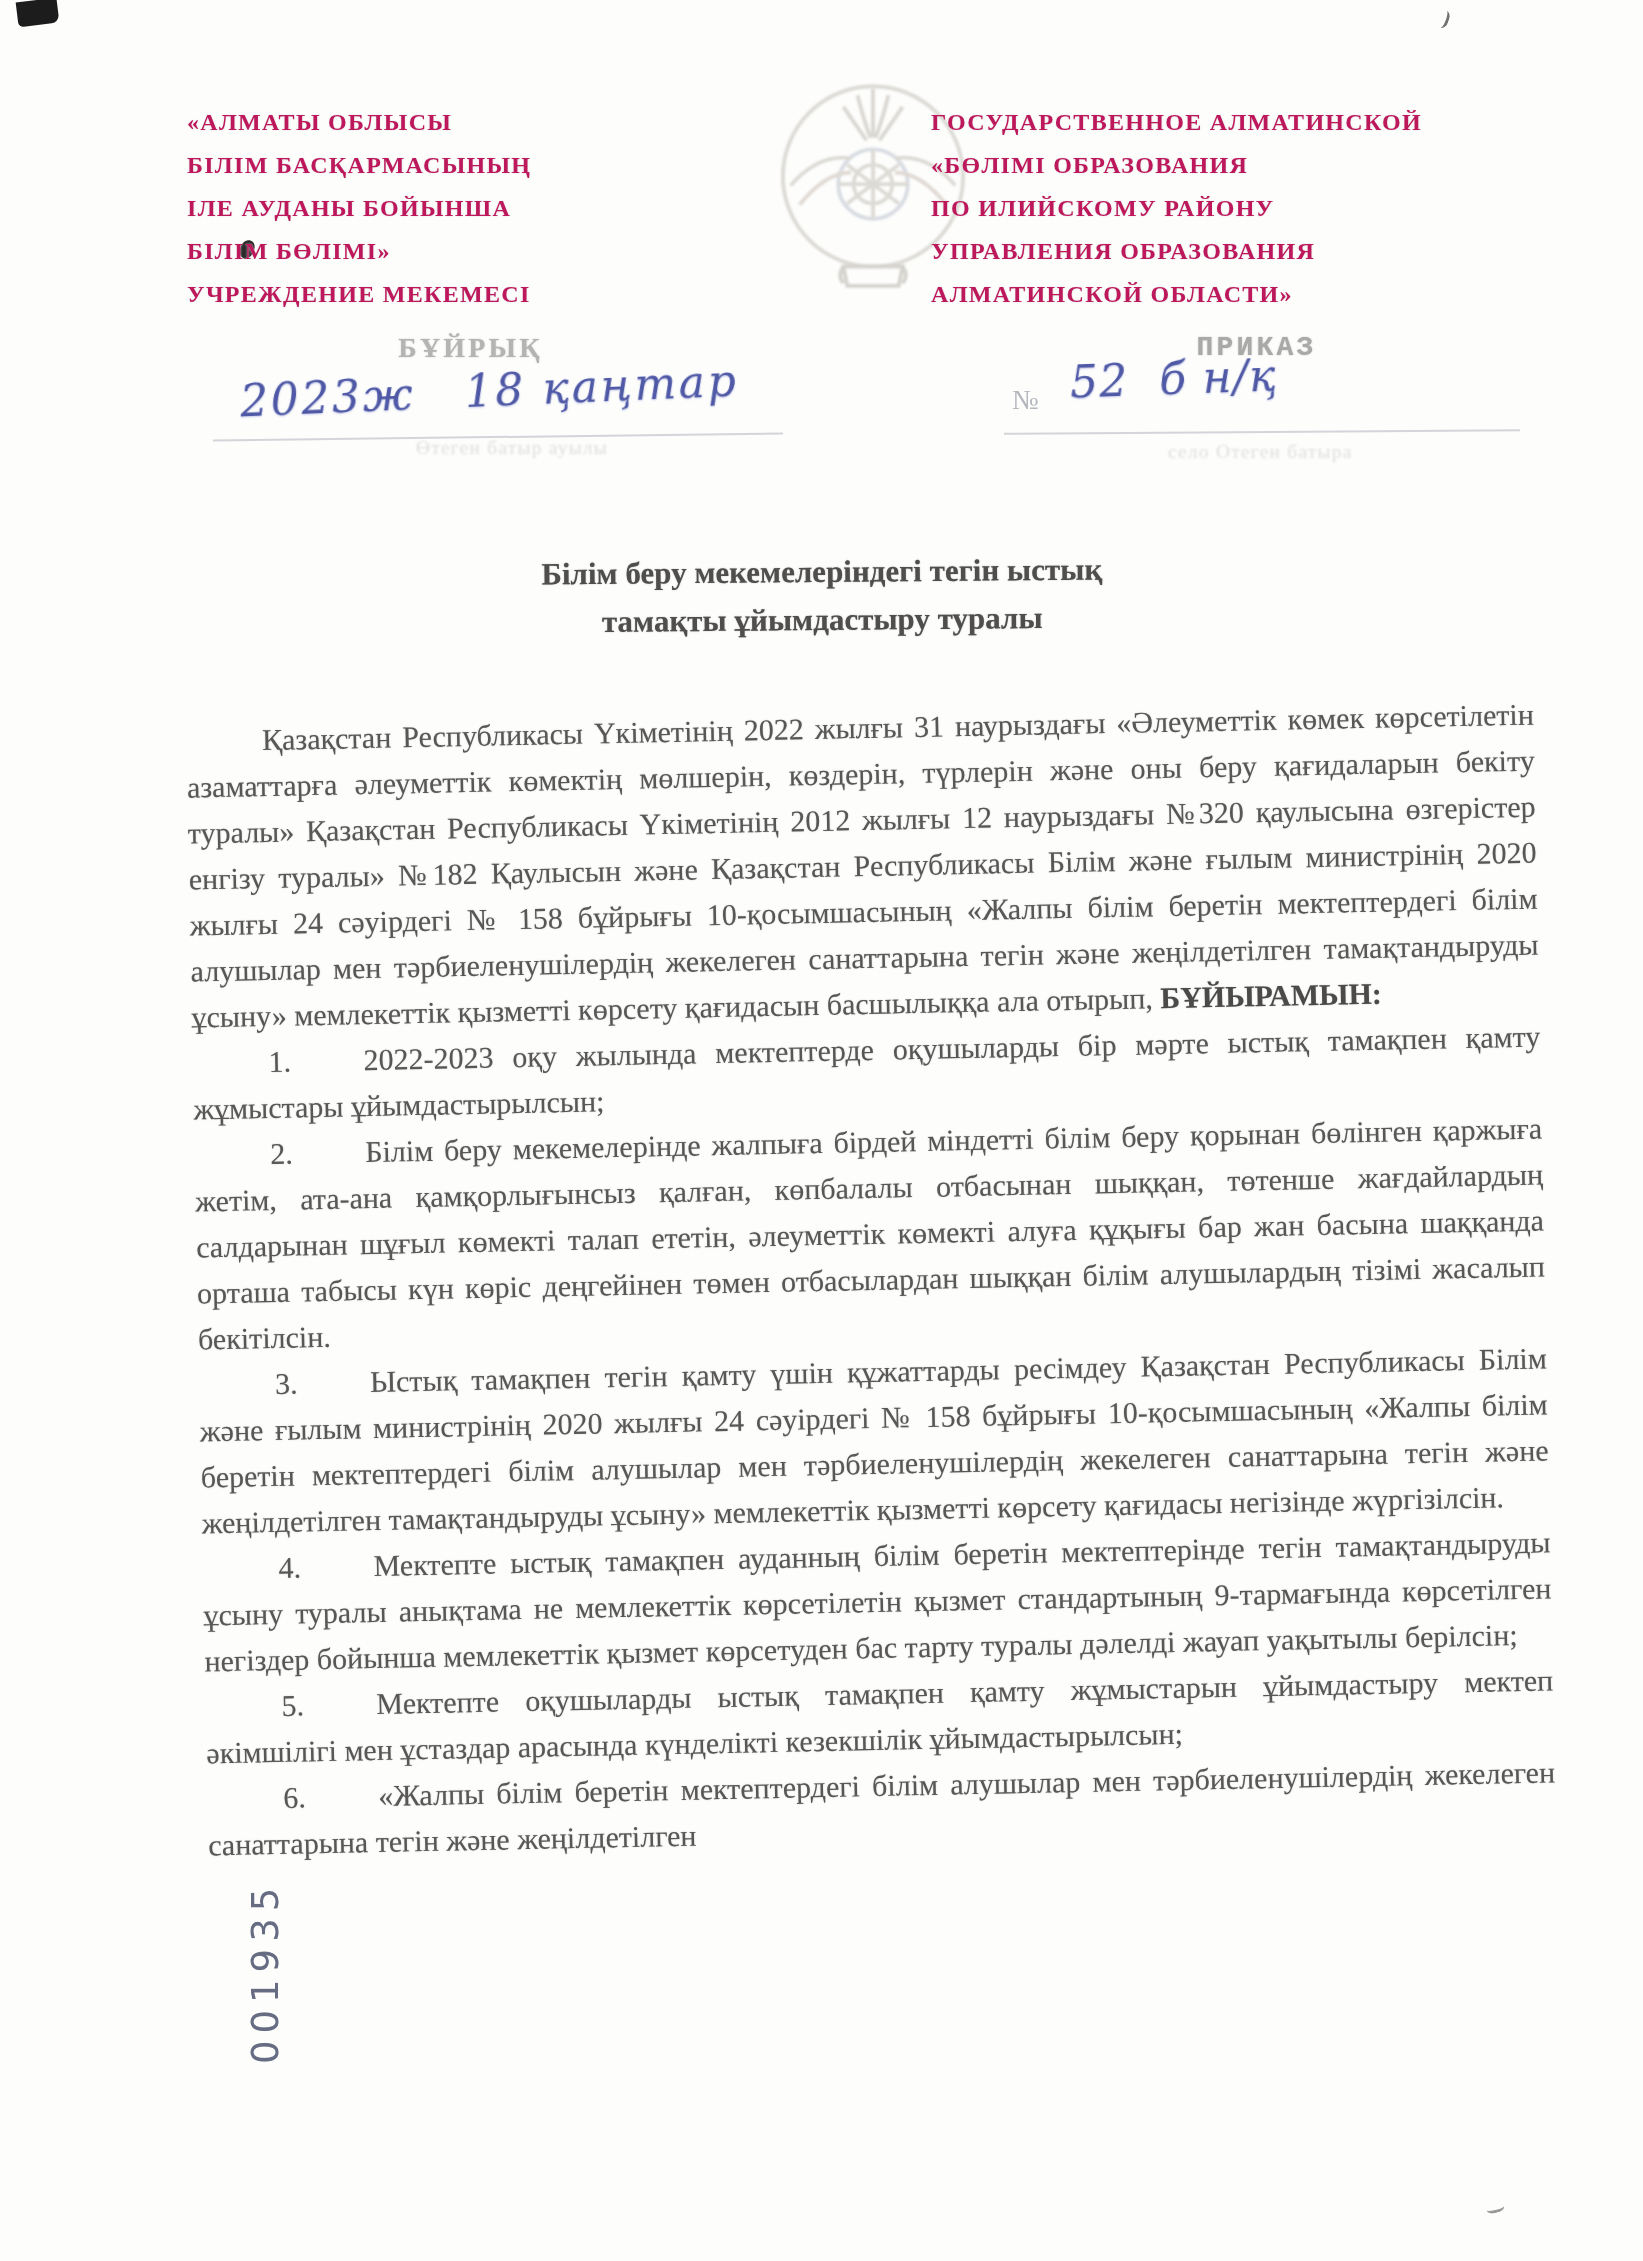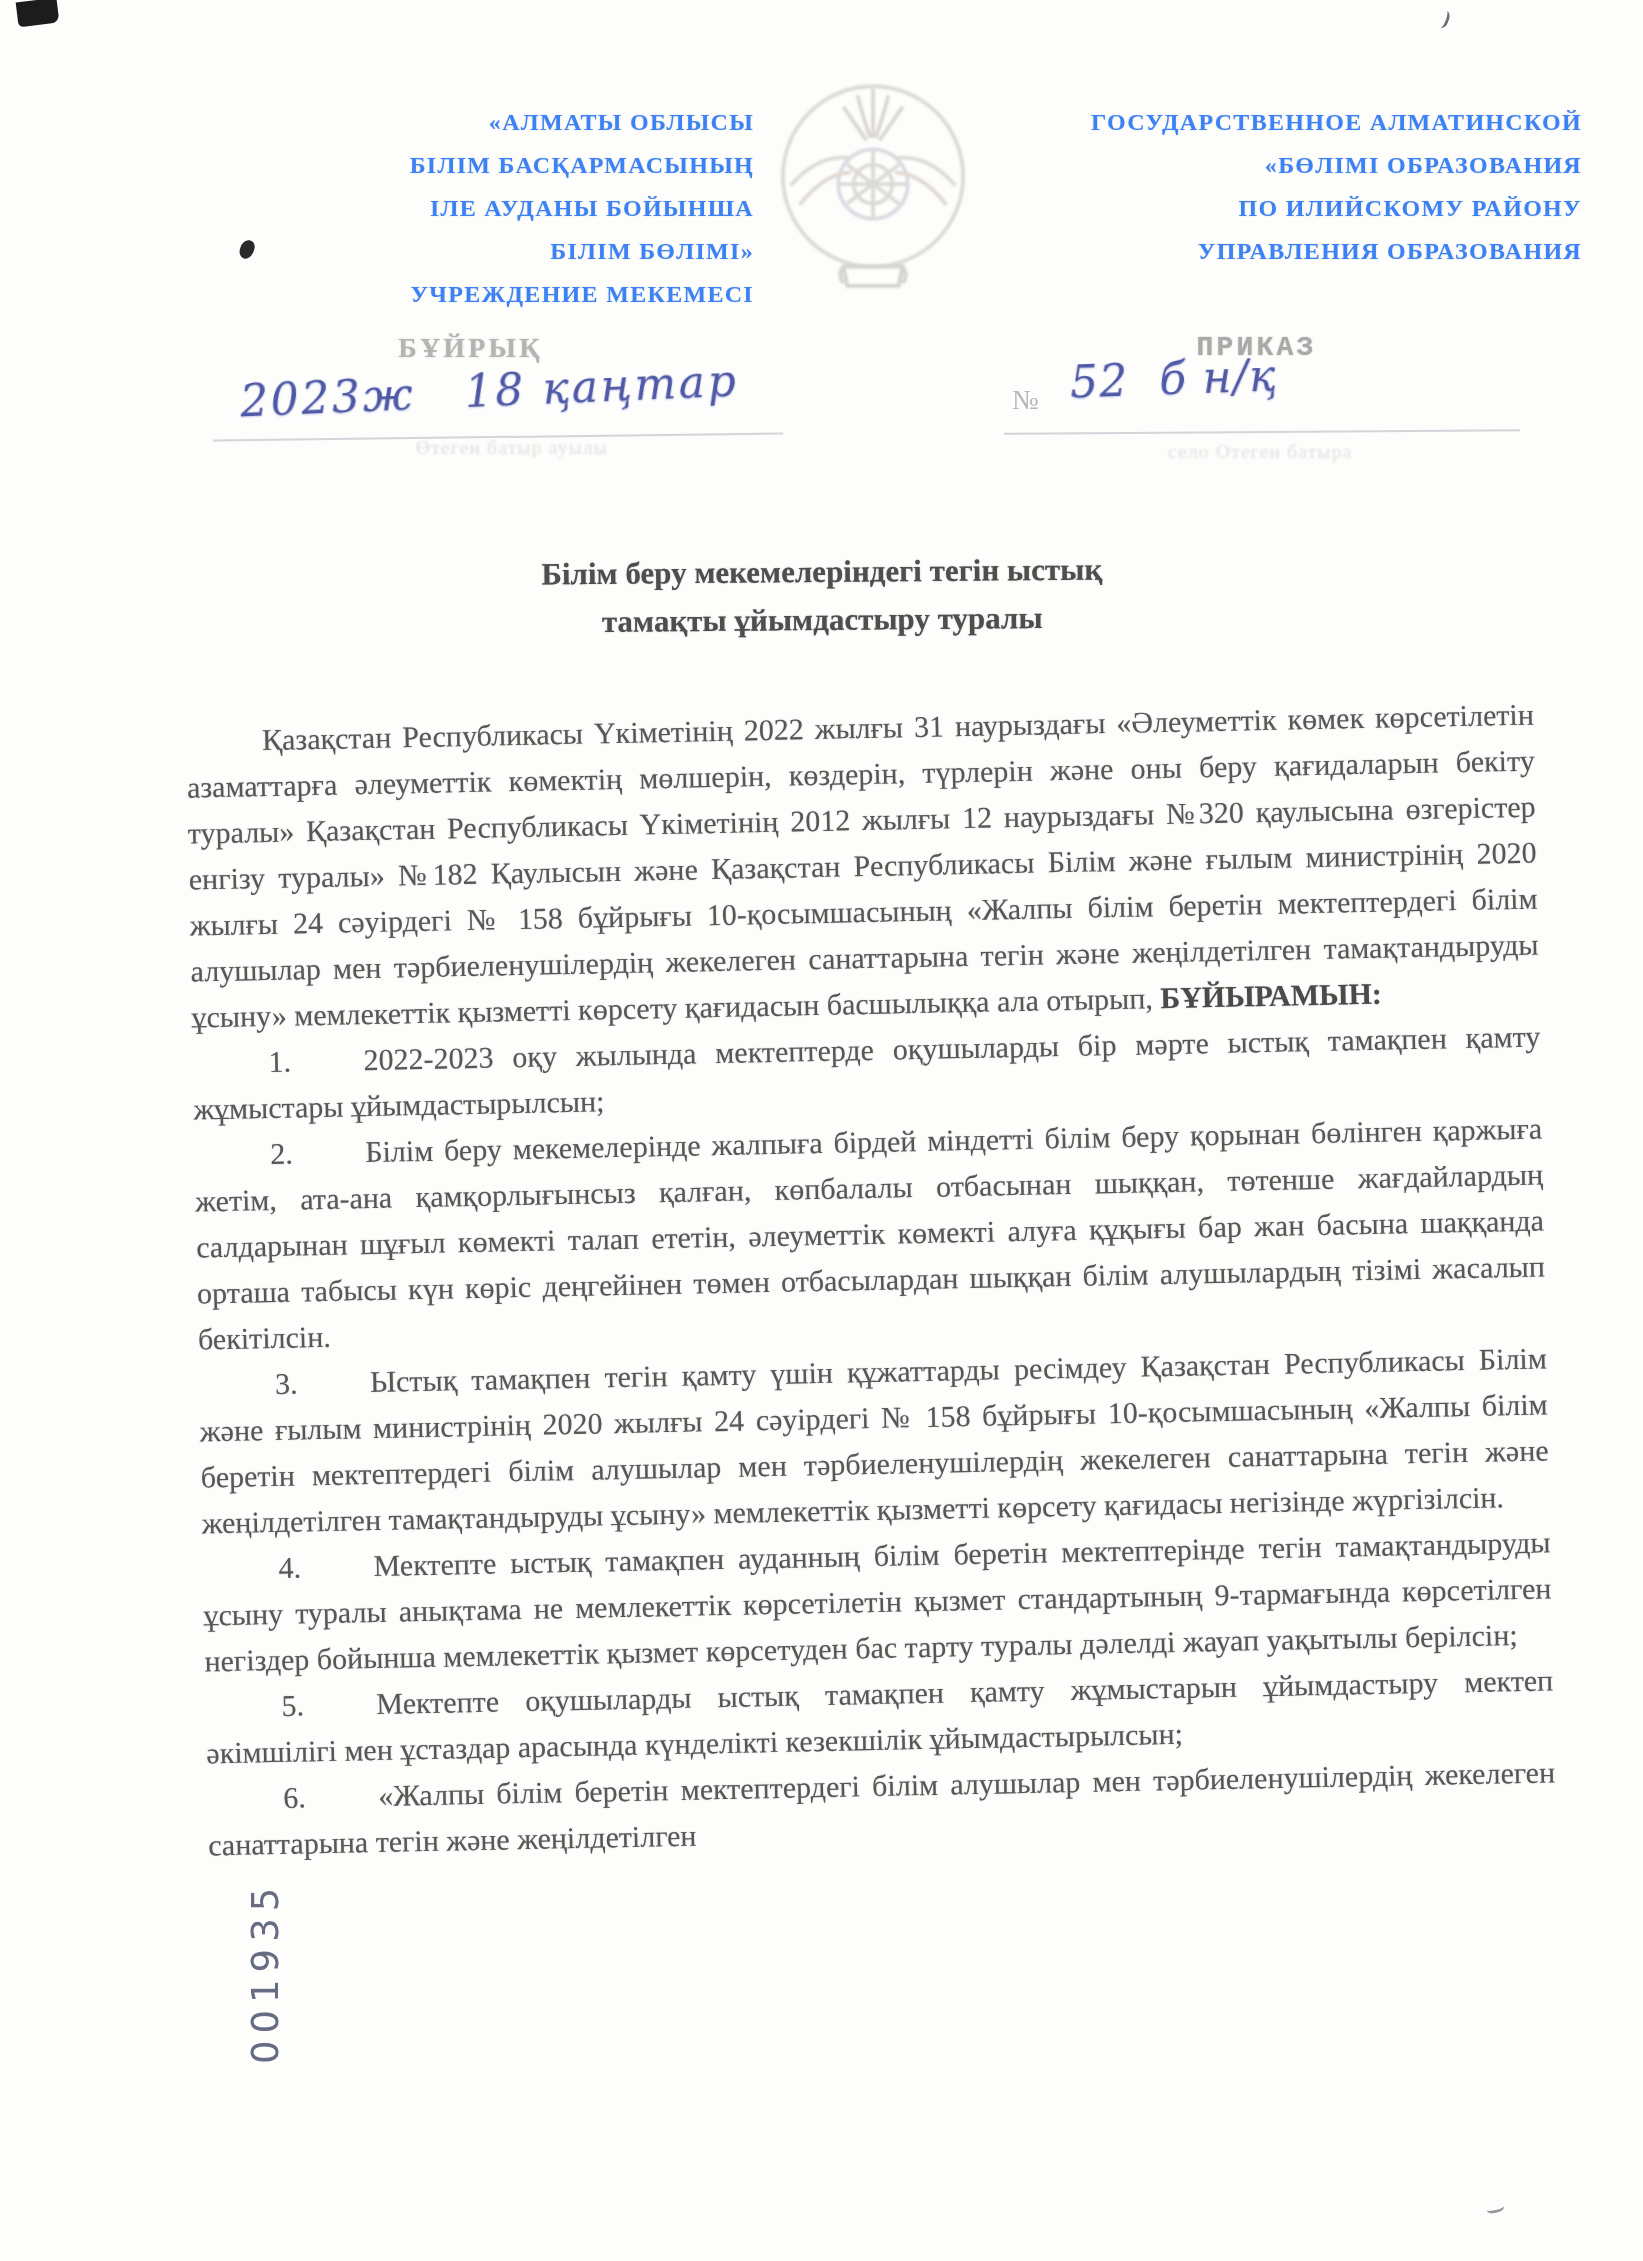--- a/index.html
+++ b/index.html
@@ -1,21 +1,21 @@
 <!DOCTYPE html>
 <html style="font-size:10.3px"><head>
 <meta charset="utf-8">
 <style>
   html,body{margin:0;padding:0;background:#e8e8e8;}
   .page{position:relative;width:1644px;height:2261px;background:#fdfdfc;overflow:hidden;
         font-family:"Liberation Serif", serif;}
 
   
-  .org-block{position:absolute;top:101px;text-align:right;font-weight:bold;font-size:24px;
-             line-height:43px;color:#3b82f6;letter-spacing:1.3px;filter:blur(0.5px);
+  .org-block{position:absolute;top:101px;text-align:left;font-weight:bold;font-size:24px;
+             line-height:43px;color:#be185d;letter-spacing:1.3px;filter:blur(0.5px);
              text-shadow:0 0 1.9px #dadad8;}
   .org-left{left:187px;width:567px;}
   .org-right{left:931px;width:651px;}
   .doc-type{position:absolute;top:320px;font-weight:bold;font-size:28px;letter-spacing:3.2px;
             text-align:center;filter:blur(0.3px);margin-top:12px;}
   .doc-type-left{left:187px;width:567px;color:#b4b4b2;text-shadow:0 0 1.9px #cfcfcd;}
   .doc-type-right{left:931px;width:651px;color:#a9a9a7;text-shadow:0 0 1.9px #c6c6c4;font-family:Liberation Mono, monospace;}
 
   
   .emblem{position:absolute;left:761px;top:76px;width:224px;height:224px;filter:blur(0.8px);opacity:.95;}
@@ -92,20 +92,21 @@
         <path d="M128 296 L220 296 L214 326 L134 326 Z M128 296 Q118 310 128 322 M220 296 Q230 310 220 322" stroke="#cfccc6"></path>
       </g>
     </svg>
   </div>
 
   <div class="org-block org-right">
     <div>ГОСУДАРСТВЕННОЕ АЛМАТИНСКОЙ</div>
     <div>«БӨЛІМІ ОБРАЗОВАНИЯ</div>
     <div>ПО ИЛИЙСКОМУ РАЙОНУ</div>
     <div>УПРАВЛЕНИЯ ОБРАЗОВАНИЯ</div>
+    <div>АЛМАТИНСКОЙ ОБЛАСТИ»</div>
   </div>
 
   <div class="doc-type doc-type-left">БҰЙРЫҚ</div>
   <div class="doc-type doc-type-right">ПРИКАЗ</div>
 
   <div class="hand hand-date">2023ж   18 қаңтар</div>
   <div class="req-line req-line-left"></div>
   <div class="sub-label sub-left">Өтеген батыр ауылы</div>
 
   <div class="num-prefix">№</div>

